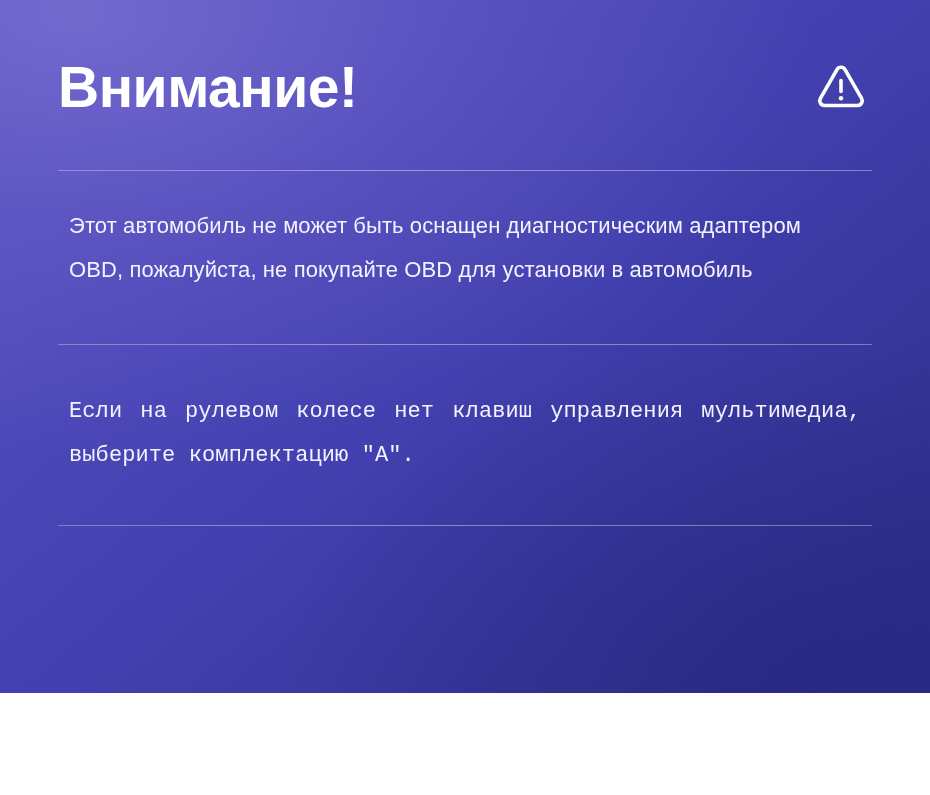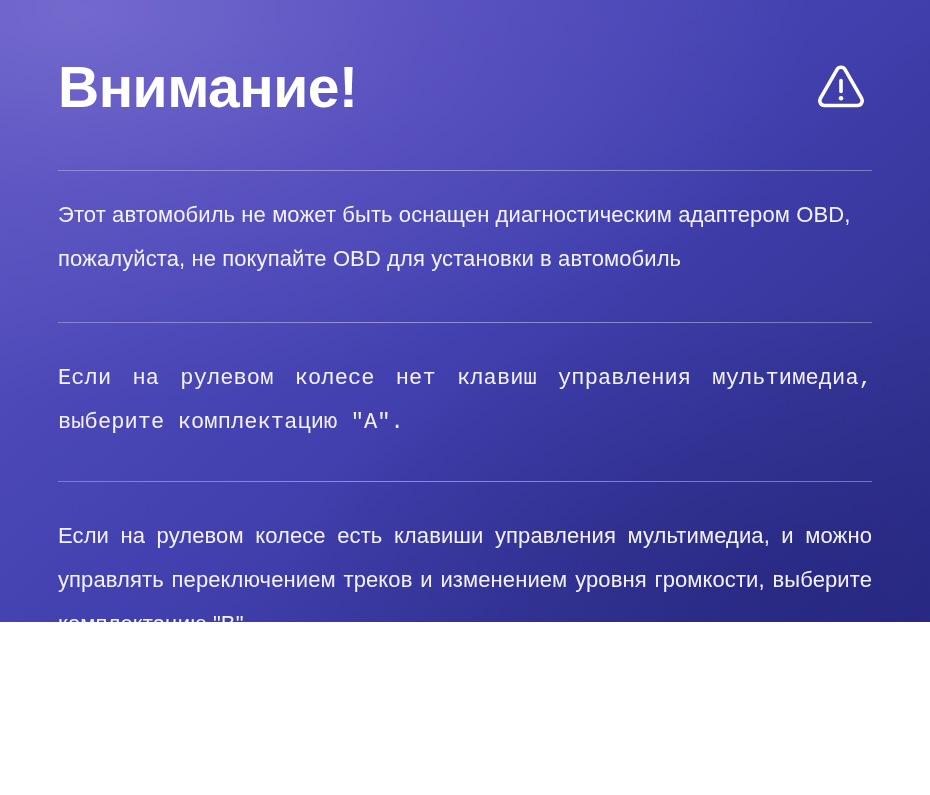--- a/index.html
+++ b/index.html
@@ -10,21 +10,21 @@
     width: 930px;
     height: 795px;
     overflow: hidden;
     font-family: "Liberation Sans", sans-serif;
     -webkit-font-smoothing: antialiased;
   }
 
   .notice-card {
     position: relative;
     width: 930px;
-    height: 622px;
+    height: 693px;
     box-sizing: border-box;
     background:
       radial-gradient(ellipse 120% 95% at 8% 2%, rgba(116,106,206,0.95) 0%, rgba(99,90,198,0.55) 32%, rgba(70,66,186,0.0) 66%),
       linear-gradient(140deg,
         #5c54c0 0%,
         #5450bd 16%,
         #4a46b6 34%,
         #4140ae 52%,
         #39389f 70%,
         #313291 85%,
@@ -90,21 +90,21 @@
     border: 0;
     margin: 0;
   }
 
   
   .para {
     font-size: 22px;
     line-height: 44px;
     font-weight: 400;
     color: #f3f2ff;
-    margin: 0;
+    margin: 11px;
     letter-spacing: 0.1px;
   }
 
   .block-1 { padding: 22px 0 41px 0; }
   .block-2 { padding: 34px 0 36px 0; font-family: Liberation Mono, monospace; }
   .block-3 { padding: 32px 0 0 0; }
 
   .justified {
     text-align: justify;
     text-align-last: left;
@@ -144,18 +144,15 @@
     </div>
 
     <hr class="divider">
 
     <div class="block-2">
       <p class="para justified">Если на рулевом колесе нет клавиш управления мультимедиа, выберите комплектацию "А".</p>
     </div>
 
     <hr class="divider">
 
-    <div class="block-3">
-      <p class="para justified">Если на рулевом колесе есть клавиши управления мультимедиа, и можно управлять переключением треков и изменением уровня громкости, выберите комплектацию "В".</p>
-    </div>
 
   </div>
 </div>
 
 </body></html>

